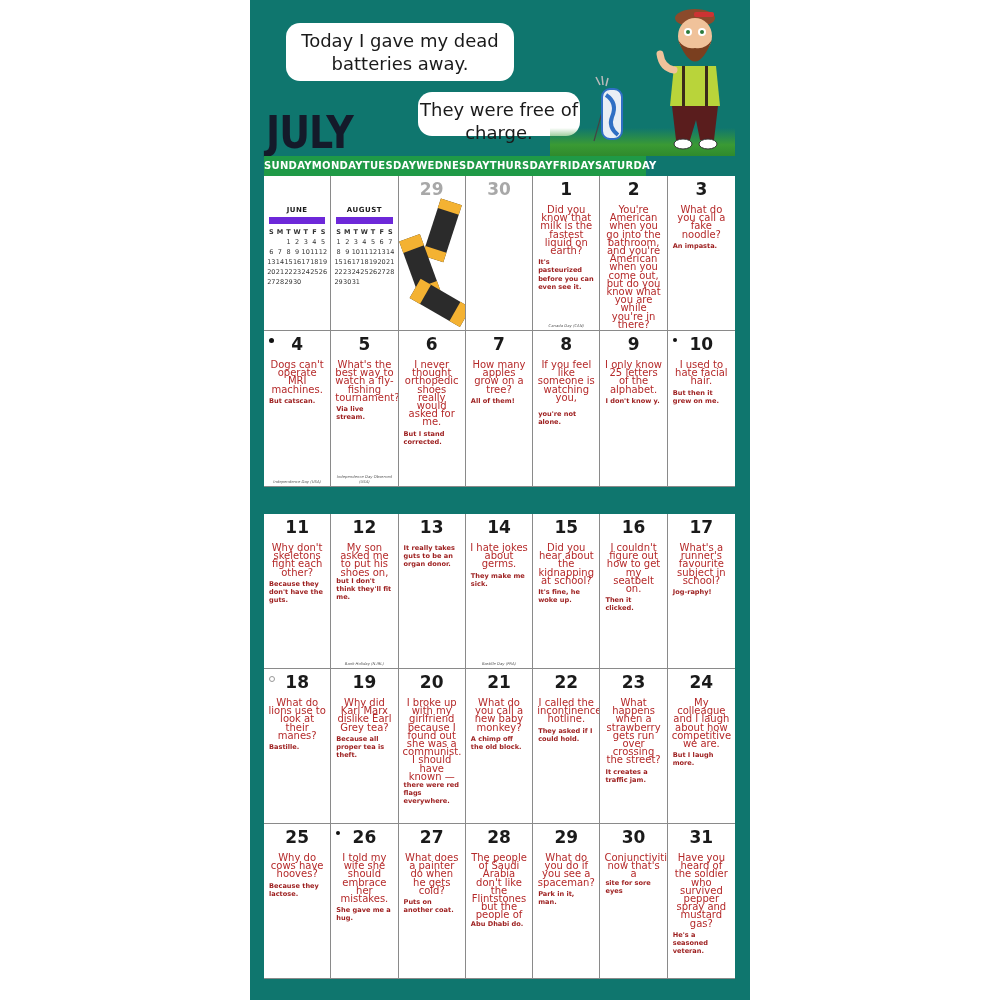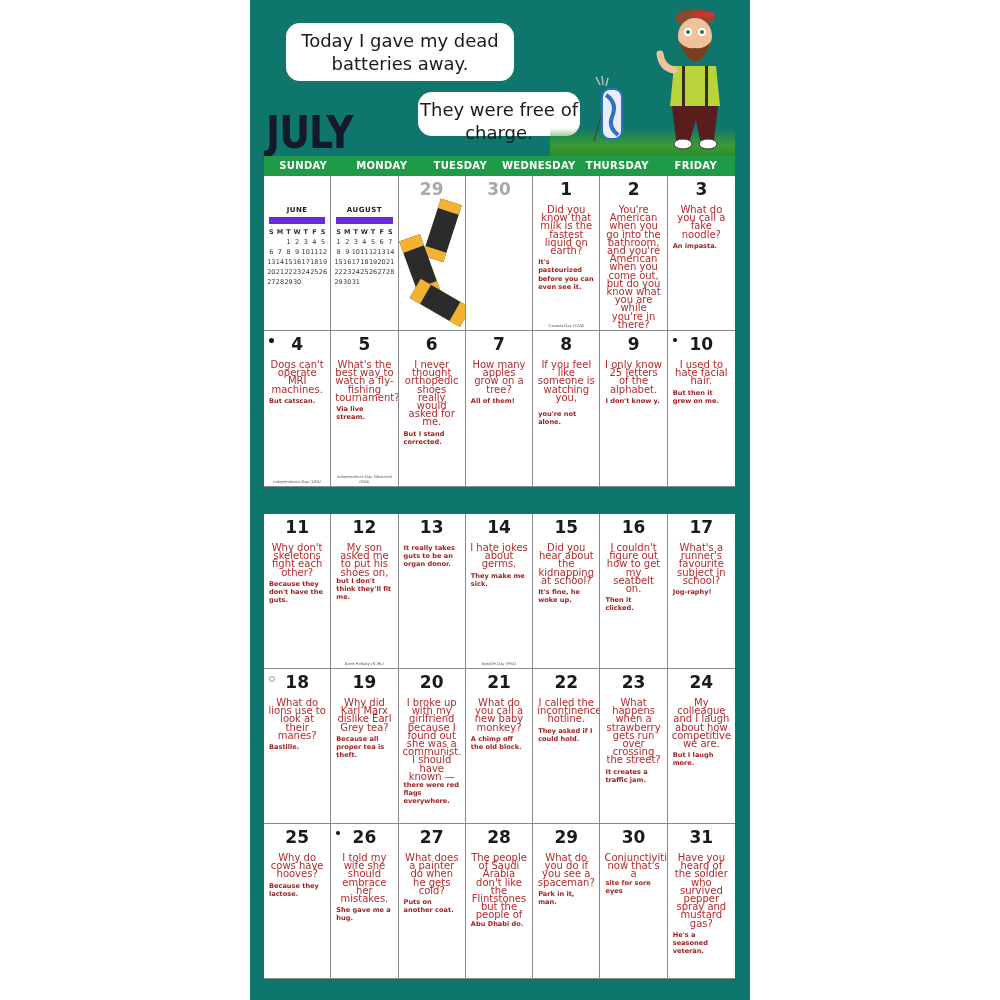--- a/index.html
+++ b/index.html
@@ -5,21 +5,21 @@
   html, body { margin: 0; padding: 0; }
   body { width: 1000px; height: 1000px; background: #ffffff; position: relative; overflow: hidden; font-family: "DejaVu Sans", sans-serif; }
   .page { position: absolute; left: 250px; top: 0; width: 500px; height: 1000px; background: #0f766e; }
   .bubble { position: absolute; background: #fff; border-radius: 14px; color: #1a1a1a; text-align: center; font-family: "DejaVu Sans", sans-serif; font-size: 18px; line-height: 23px; }
   .bubble1 { left: 36px; top: 23px; width: 228px; height: 58px; padding-top: 4px; box-sizing: border-box; padding-top: 6px; }
   .bubble2 { left: 152px; top: 92px; width: 162px; height: 44px; box-sizing: border-box; padding-top: 6px; margin-left: 16px; }
   .month-title { position: absolute; left: 16px; top: 108px; font-family: "DejaVu Sans", sans-serif; font-weight: bold; font-size: 38px; letter-spacing: -1px; color: #141a2a; transform: scaleY(1.15); transform-origin: top left; }
   .grass { position: absolute; left: 300px; top: 128px; width: 185px; height: 28px; background: linear-gradient(to bottom, rgba(60,150,40,0) 0%, #3a9a34 60%, #2f8a2c 100%); }
   .golfbag { position: absolute; left: 338px; top: 75px; width: 40px; height: 70px; }
   .golfer { position: absolute; left: 400px; top: 8px; width: 90px; height: 145px; }
-  .header-row { position: absolute; left: 14px; top: 156px; width: 471px; height: 20px; background: #1f9a47; display: grid; grid-template-columns: repeat(6, 1fr); }
+  .header-row { position: absolute; left: 14px; top: 156px; width: 382px; height: 20px; background: #1f9a47; display: grid; grid-template-columns: repeat(7, 1fr); }
   .header-row div { color: #fff; font-size: 10px; font-weight: bold; text-align: center; line-height: 20px; letter-spacing: 0.3px; }
   .grid { position: absolute; left: 14px; width: 471px; display: grid; grid-template-columns: repeat(7, 1fr); background: #fff; }
   .grid.top { top: 176px; height: 311px; grid-template-rows: 155px 156px; }
   .grid.bottom { top: 514px; height: 465px; grid-template-rows: 155px 155px 155px; }
   .cell { position: relative; border-right: 1px solid #8a8a8a; border-bottom: 1px solid #8a8a8a; box-sizing: border-box; background: #fff; overflow: hidden; }
   .cell:nth-child(7n) { border-right: none; }
   .daynum { text-align: center; font-weight: bold; font-size: 17px; color: #1a1a1a; margin-top: 2px; height: 22px; line-height: 22px; }
   .daynum.grey { color: #a8a8a8; }
   .joke { text-align: center; color: #b52a2a; font-size: 10px; line-height: 8.2px; padding: 0 4px; margin-top: 6px; }
   .punch { text-align: left; color: #9c1d1d; font-size: 6.6px; line-height: 8.2px; font-weight: bold; padding: 0 5px; margin-top: 3px; }

